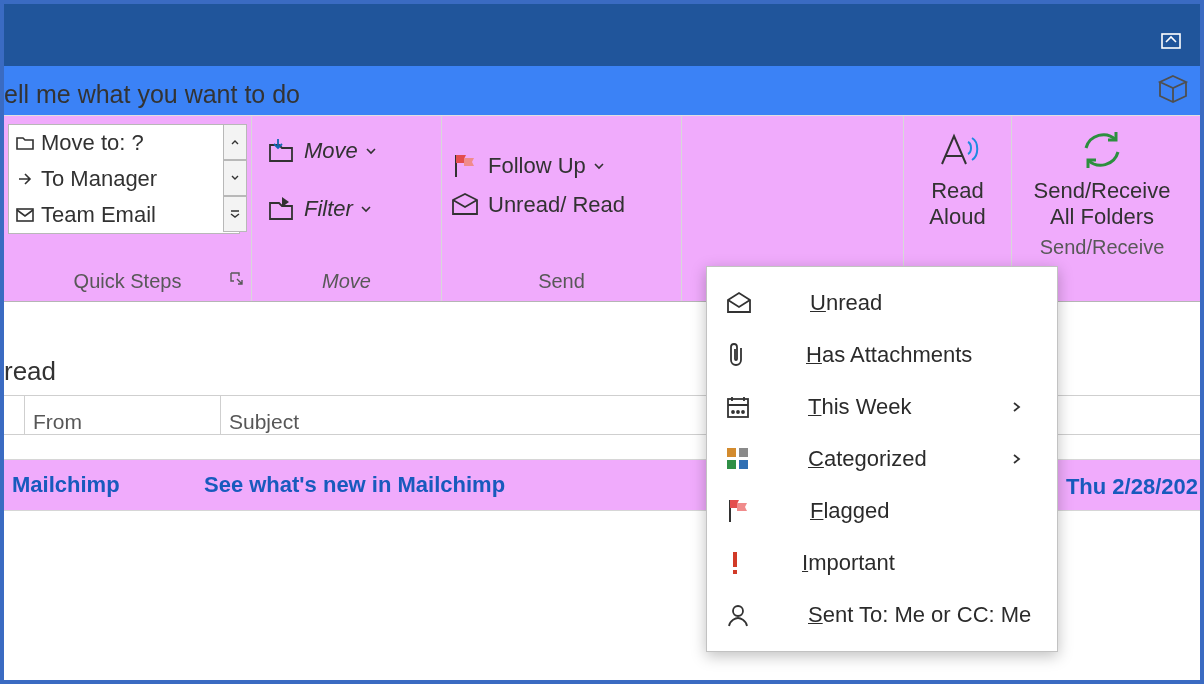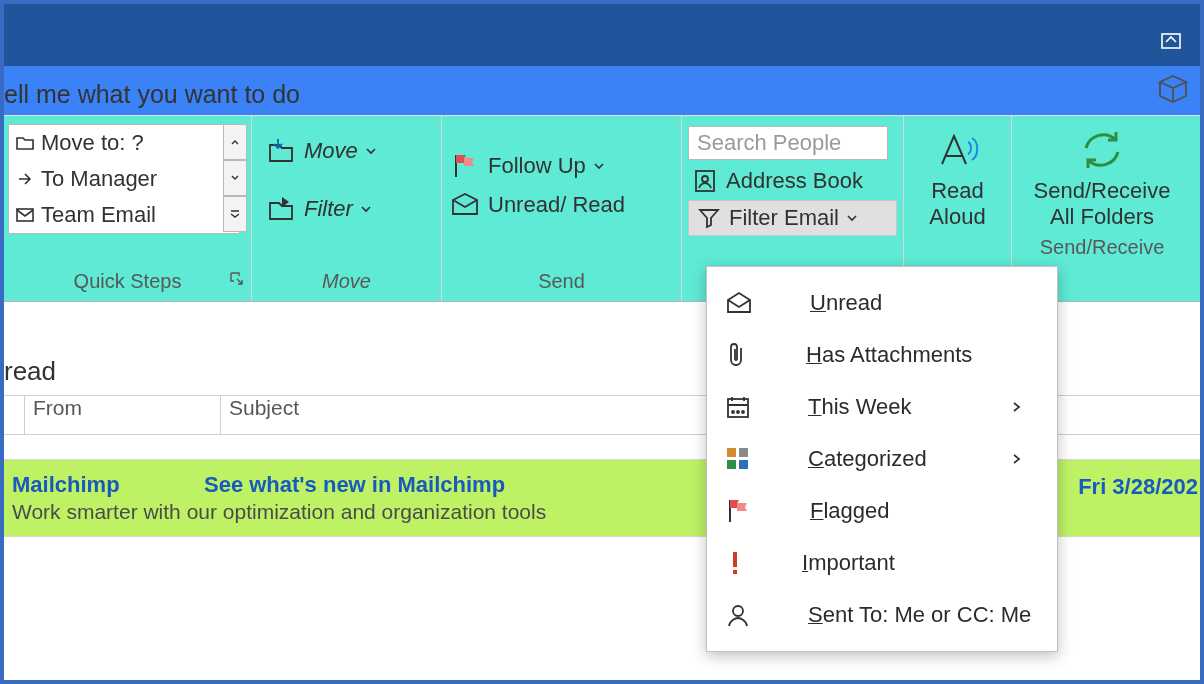--- a/index.html
+++ b/index.html
@@ -3,21 +3,21 @@
 <meta charset="utf-8">
 <style>
   *{box-sizing:border-box;margin:0;padding:0;font-family:"Segoe UI",Arial,sans-serif;}
   html,body{width:1204px;height:684px;overflow:hidden;background:#fff;}
   body{border:4px solid #3a6bc2;position:relative;}
   .titlebar{height:62px;background:#20559b;position:relative;}
   .sys-icon{position:absolute;top:22px;right:16px;width:26px;height:26px;display:flex;align-items:center;justify-content:center;}
   .sys-icon svg{stroke:#fff;}
   .tellme{background:#3b82f6;padding:14px 6px 6px 0;font-size:25px;color:#333;position:relative;border-bottom:1px solid #e0e0e0;}
   .tellme .helpicon{position:absolute;right:10px;top:6px;width:34px;height:34px;}
-  .ribbon{background:#5eead4;display:flex;border-bottom:1px solid #b5b5b5;height:186px;position:relative;}
+  .ribbon{background:#f0abfc;display:flex;border-bottom:1px solid #b5b5b5;height:186px;position:relative;}
   .group{border-right:1px solid #d8d8d8;display:flex;flex-direction:column;justify-content:space-between;position:relative;}
   .group-label{text-align:center;font-size:20px;color:#585858;padding:6px 0 8px;}
   .quicksteps{width:248px;padding:8px 0 0 0;}
   .qs-list{border:1px solid #b8b8b8;background:#fff;width:232px;margin-left:4px;}
   .qs-list .row{display:flex;align-items:center;height:36px;padding-left:6px;font-size:22px;color:#323232;border-bottom:0;}
   .qs-list .row svg{margin-right:6px;flex-shrink:0;}
   .qs-spin{position:absolute;top:8px;right:4px;width:24px;display:flex;flex-direction:column;}
   .qs-spin div{height:36px;border:1px solid #b8b8b8;display:flex;align-items:center;justify-content:center;background:#f3f3f3;}
   .qs-launcher{position:absolute;bottom:10px;right:6px;}
   .move-group{width:190px;padding:14px 10px 0;font-style:italic;}
@@ -27,23 +27,23 @@
   .find-group{width:222px;padding:10px 6px 0;}
   .searchbox{width:200px;height:34px;border:1px solid #b8b8b8;background:#fff;margin-bottom:6px;padding:0 8px;display:flex;align-items:center;font-size:22px;color:#9a9a9a;}
   .filterbtn{display:flex;align-items:center;background:#e0e0e0;border:1px solid #c7c7c7;padding:4px 8px;font-size:22px;color:#323232;margin-top:4px;}
   .big{display:flex;flex-direction:column;align-items:center;justify-content:flex-start;padding:10px 8px 0;text-align:center;}
   .big .lbl{font-size:22px;color:#323232;line-height:26px;margin-top:4px;}
   .readaloud{width:108px;}
   .sendrecv{width:180px;}
   .content{position:relative;}
   .readlbl{padding:24px 0 8px 0;font-size:26px;color:#323232;}
   .colhead{display:flex;border-top:1px solid #cfcfcf;border-bottom:1px solid #cfcfcf;height:40px;align-items:center;font-size:21px;color:#575757;}
-  .colhead .c{border-left:1px solid #cfcfcf;height:100%;display:flex;align-items:flex-start;padding-left:8px;}
+  .colhead .c{border-left:1px solid #cfcfcf;height:100%;display:flex;align-items:flex-end;padding-left:8px;}
   .colhead .received{position:absolute;right:0;width:130px;border-left:1px solid #cfcfcf;height:40px;display:flex;align-items:center;padding-left:8px;}
-  .msgrow{background:#bef264;border-top:1px solid #d6d6d6;border-bottom:1px solid #d6d6d6;padding:12px 8px;position:relative;margin-top:24px;}
+  .msgrow{background:#f0abfc;border-top:1px solid #d6d6d6;border-bottom:1px solid #d6d6d6;padding:12px 8px;position:relative;margin-top:24px;}
   .msgrow .top{display:flex;font-size:22px;}
   .msgrow .from{color:#185abd;font-weight:600;width:192px;}
   .msgrow .subj{color:#185abd;font-weight:600;}
   .msgrow .prev{color:#4b4b4b;font-size:21px;margin-top:2px;}
   .msgrow .date{position:absolute;right:2px;top:14px;color:#185abd;font-weight:600;font-size:22px;}
   .dropdown{position:absolute;top:262px;left:702px;width:352px;background:#fff;border:1px solid #c2c2c2;box-shadow:0 4px 14px rgba(0,0,0,.25);padding:10px 0;z-index:50;}
   .dropdown .item{display:flex;align-items:center;height:52px;padding:0 18px;font-size:22px;color:#2b2b2b;position:relative;gap:37px;}
   .dropdown .item svg{margin-right:20px;flex-shrink:0;}
   .dropdown .item .arrow{position:absolute;right:14px;}
   .u{text-decoration:underline;text-decoration-thickness:1px;}
@@ -165,42 +165,20 @@
             <path d="M3 8l12-6 12 6v14H3z"></path>
             <path d="M3 8l12 7 12-7"></path>
           </svg>
         <span>Unread/ Read</span>
       </div>
     </div>
     <div class="group-label">Send</div>
   </div>
 
   <div class="group find-group" style="border-right:1px solid #d8d8d8">
-    <div>
-      <div class="searchbox">
-        <span>Search People</span>
-      </div>
-      <div class="btn" style="padding:2px 4px">
-        <svg width="26" height="26" viewBox="0 0 26 26" fill="none" stroke="#323232" stroke-width="1.8">
-            <rect x="4" y="3" width="18" height="20"></rect>
-            <circle cx="13" cy="11" r="3"></circle>
-            <path d="M7 20c1-4 5-5 6-5s5 1 6 5"></path>
-          </svg>
-        <span>Address Book</span>
-      </div>
-      <div class="filterbtn">
-        <svg width="24" height="24" viewBox="0 0 24 24" fill="none" stroke="#323232" stroke-width="1.8">
-            <path d="M3 4h18l-7 8v7l-4 2v-9z"></path>
-          </svg>
-        <span style="margin-left:8px">Filter Email</span>
-        <svg class="caret" width="14" height="14" viewBox="0 0 14 14" fill="none" stroke="#323232" stroke-width="1.6">
-            <path d="M3 5l4 4 4-4"></path>
-          </svg>
-      </div>
-    </div>
     <div class="group-label">&nbsp;</div>
   </div>
 
   <div class="group big readaloud">
     <svg width="48" height="48" viewBox="0 0 48 48" fill="none" stroke="#323232" stroke-width="2">
       <path d="M8 38 L20 10 L32 38 M12 30h16"></path>
       <path d="M34 16c4 2 4 10 0 12" stroke="#1f8ae0"></path>
         <path d="M38 12c7 4 7 18 0 22" stroke="#1f8ae0"></path>
     </svg>
     <div class="lbl"><span>Read</span><br><span>Aloud</span></div>
@@ -230,22 +208,21 @@
     <div class="c" style="flex:1">
         <span>Subject</span>
       </div>
   </div>
 
   <div class="msgrow">
     <div class="top">
       <span class="from">Mailchimp</span>
       <span class="subj">See what's new in Mailchimp</span>
     </div>
-    <div class="prev">Work smarter with our optimization and organization tools</div>
-    <div class="date">Fri 3/28/202</div>
+    <div class="date">Thu 2/28/202</div>
   </div>
 </div>
 
 <div class="dropdown">
   <div class="item">
     <svg width="28" height="24" viewBox="0 0 28 24" fill="none" stroke="#323232" stroke-width="1.8">
         <path d="M3 9l11-7 11 7v12H3z"></path>
         <path d="M3 9l11 7 11-7"></path>
       </svg>
     <span><span class="u">U</span><span>nread</span></span>

